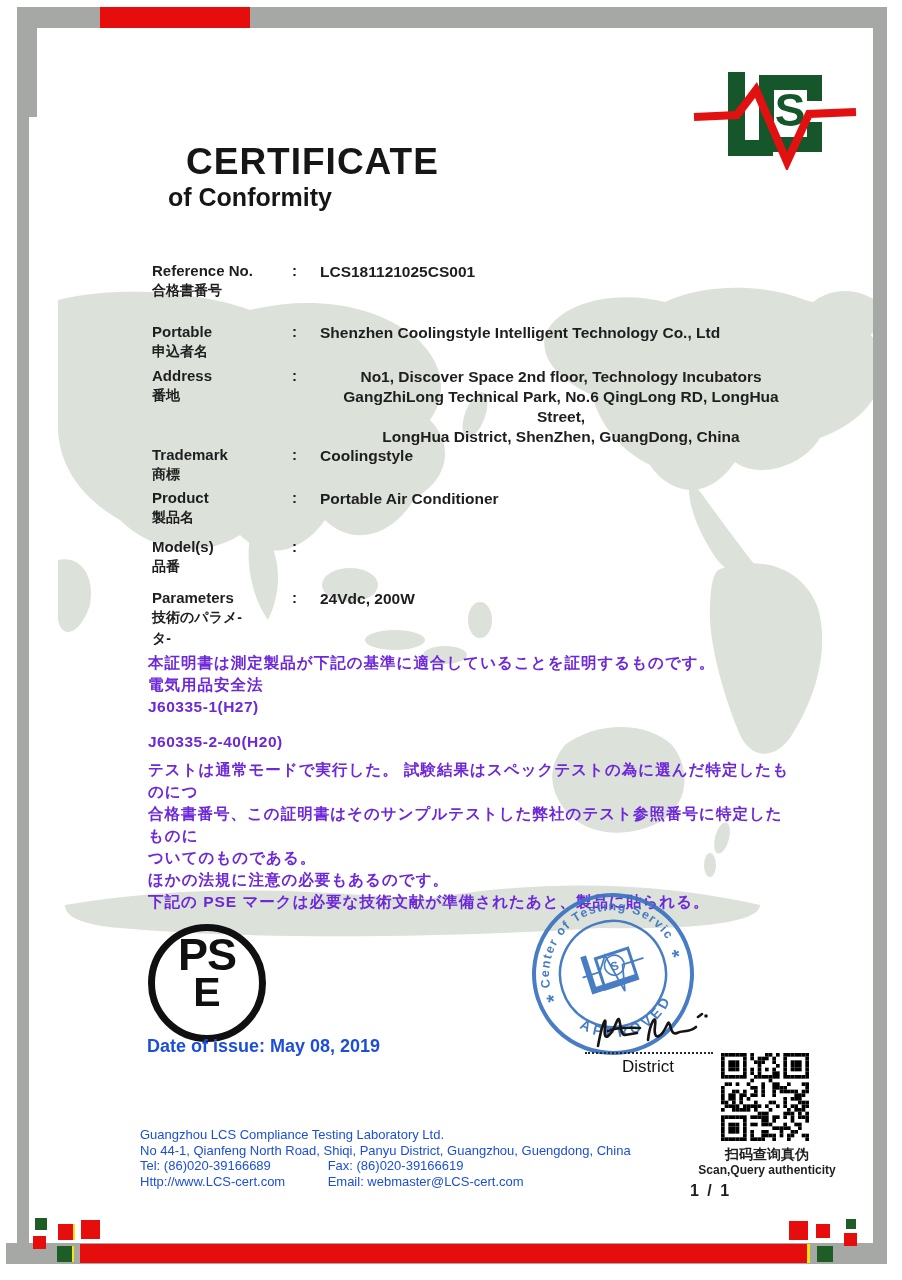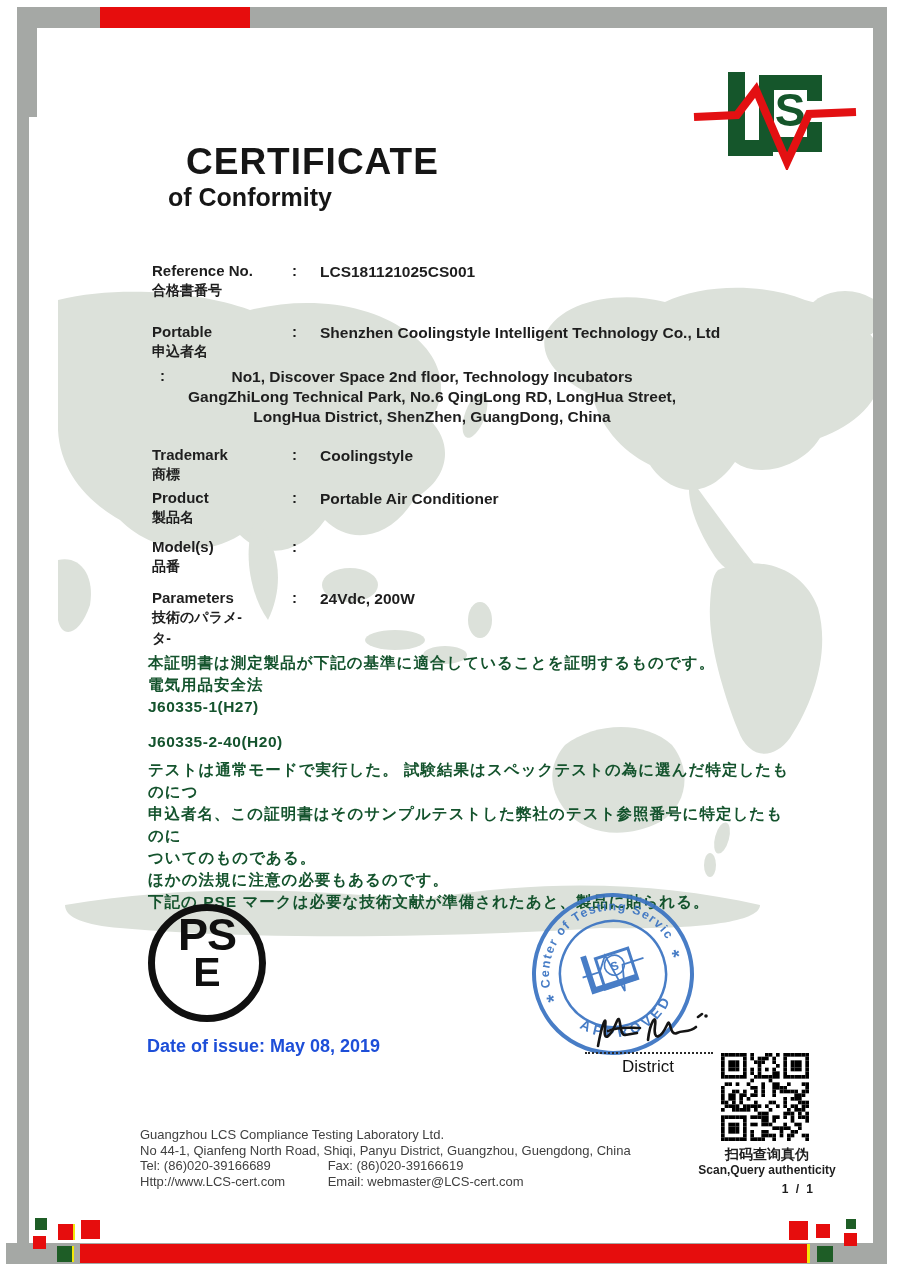--- a/index.html
+++ b/index.html
@@ -24,45 +24,45 @@
   .frow{position:absolute;left:152px;width:650px;display:flex;align-items:flex-start;z-index:2;}
   .flabel{width:132px;flex:0 0 132px;}
   .flabel .en{font-size:15px;font-weight:700;}
   .flabel .jp{font-size:14px;font-weight:700;margin-top:3px;}
   .fcolon{flex:0 0 28px;text-align:left;font-weight:700;font-size:15px;padding-left:8px;}
   .fvalue{font-size:15.5px;font-weight:700;line-height:20px;text-align:center;}
   .voffset{padding-top:8px;}
 
   
   .stmt{position:absolute;left:148px;top:652px;width:645px;z-index:2;}
-  .stmt div{font-size:15.5px;letter-spacing:1px;line-height:22px;font-weight:600;color:#14532d;}
+  .stmt div{font-size:15.5px;letter-spacing:1px;line-height:22px;font-weight:600;color:#6d28d9;}
   .stmt .latin{font-weight:700;letter-spacing:0.5px;}
   .gap13{margin-top:13px;} .gap6{margin-top:6px;}
 
   
-  .pse{position:absolute;left:148px;top:904px;width:104px;height:104px;border:7px solid #101010;border-radius:50%;z-index:2;background:transparent;}
+  .pse{position:absolute;left:148px;top:924px;width:104px;height:104px;border:7px solid #101010;border-radius:50%;z-index:2;background:transparent;}
   .pse .ps{text-align:center;font-size:45px;font-weight:700;letter-spacing:-1px;margin-top:0px;color:#101010;line-height:48px;}
   .pse .e{text-align:center;font-size:41px;font-weight:700;color:#101010;line-height:34px;margin-top:-4px;}
 
   .dateline{position:absolute;left:147px;top:1036px;font-size:18px;font-weight:700;color:#1d4ed8;z-index:2;}
 
   
   #stamp{position:absolute;left:513px;top:876px;z-index:3;opacity:0.93;}
   #sig{position:absolute;left:590px;top:1004px;z-index:4;}
   .dotline{position:absolute;left:585px;top:1036px;width:128px;height:16px;border-bottom:2px dotted #2a2a2a;z-index:4;}
   .manager{position:absolute;left:592px;top:1057px;width:112px;text-align:center;font-size:17px;color:#141414;z-index:4;}
 
   
   #qr{position:absolute;left:721px;top:1053px;z-index:2;background:#fff;}
   .qrcap1{position:absolute;left:697px;top:1146px;width:140px;text-align:center;font-size:14px;font-weight:700;z-index:2;}
   .qrcap2{position:absolute;left:683px;top:1163px;width:168px;text-align:center;font-size:12px;font-weight:700;z-index:2;}
-  .qrpage{position:absolute;left:690px;top:1182px;width:125px;text-align:right;font-size:12px;font-weight:700;letter-spacing:2px;z-index:2;}
-
-  
-  .footer{position:absolute;left:140px;top:1127px;width:560px;font-size:13px;line-height:15.5px;color:#404040;z-index:2;}
+  .qrpage{position:absolute;left:690px;top:1182px;width:125px;text-align:left;font-size:16px;font-weight:700;letter-spacing:2px;z-index:2;}
+
+  
+  .footer{position:absolute;left:140px;top:1127px;width:560px;font-size:13px;line-height:15.5px;color:#1d4ed8;z-index:2;}
   .footer .col1{display:inline-block;width:184px;}
 </style>
 </head>
 <body>
 
 <div class="page">
 
   
   <svg id="map" width="902" height="1280" viewBox="0 0 902 1280">
     <g fill="#dce1da" stroke="none">
@@ -138,20 +138,24 @@
   </div>
   <div class="frow" style="top:323px">
     <div class="flabel">
         <div class="en">Portable</div>
         <div class="jp">申込者名</div>
       </div>
     <div class="fcolon">:</div>
     <div class="fvalue">Shenzhen Coolingstyle Intelligent Technology Co., Ltd</div>
   </div>
   <div class="frow" style="top:367px">
+    <div class="flabel">
+        <div class="en">Address</div>
+        <div class="jp">番地</div>
+      </div>
     <div class="fcolon">:</div>
     <div class="fvalue">
       <div>No1, Discover Space 2nd floor, Technology Incubators</div>
       <div>GangZhiLong Technical Park, No.6 QingLong RD, LongHua Street,</div>
       <div>LongHua District, ShenZhen, GuangDong, China</div>
     </div>
   </div>
   <div class="frow" style="top:446px">
     <div class="flabel">
         <div class="en">Trademark</div>
@@ -185,21 +189,21 @@
     <div class="fvalue">24Vdc, 200W</div>
   </div>
 
   
   <div class="stmt">
     <div>本証明書は測定製品が下記の基準に適合していることを証明するものです。</div>
     <div>電気用品安全法</div>
     <div class="latin">J60335-1(H27)</div>
     <div class="latin gap13">J60335-2-40(H20)</div>
     <div class="gap6">テストは通常モードで実行した。 試験結果はスペックテストの為に選んだ特定したものにつ</div>
-    <div>申込者名、この証明書はそのサンプルテストした弊社のテスト参照番号に特定したものに</div>
+    <div>合格書番号、この証明書はそのサンプルテストした弊社のテスト参照番号に特定したものに</div>
     <div>ついてのものである。</div>
     <div>ほかの法規に注意の必要もあるのです。</div>
     <div>下記の PSE マークは必要な技術文献が準備されたあと、製品に貼られる。</div>
   </div>
 
   
   <div class="pse">
     <div class="ps">PS</div>
     <div class="e">E</div>
   </div>

